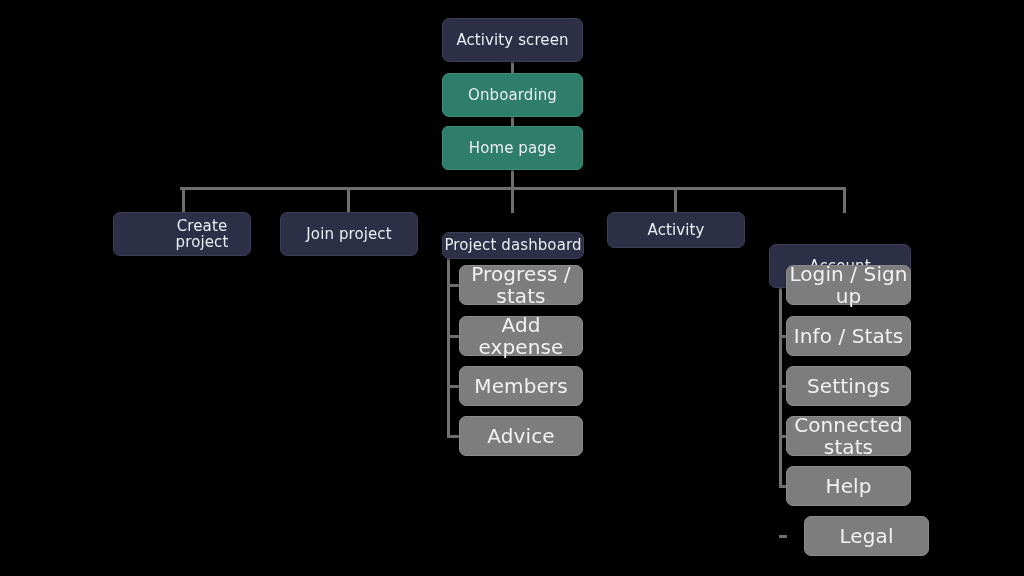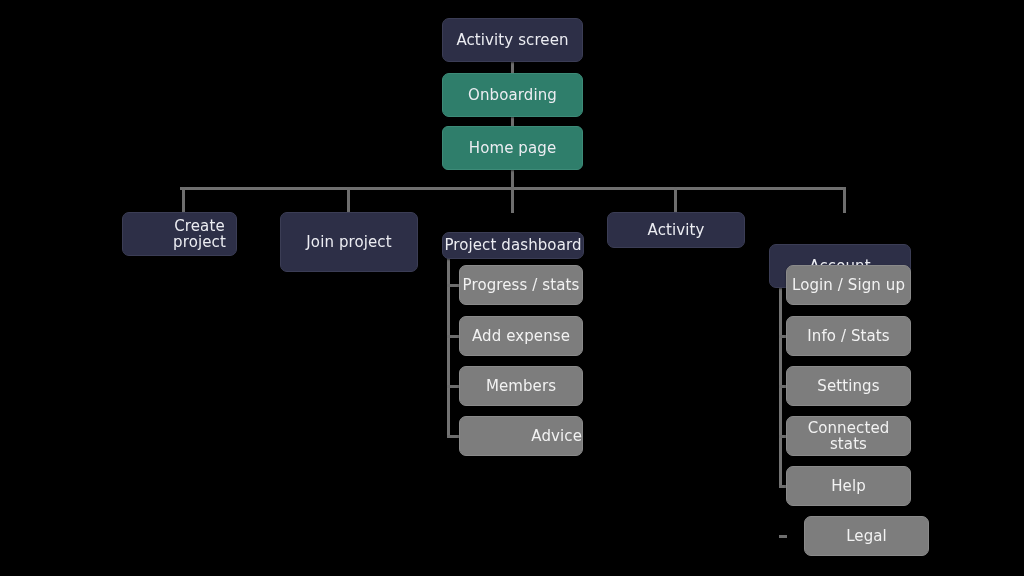--- a/index.html
+++ b/index.html
@@ -35,21 +35,21 @@
     border: 1px solid #3b3d55;
   }
   .node.green {
     background: #2f7e6b;
     border: 1px solid #3d8b78;
   }
   .node.gray {
     background: #7d7d7d;
     border: 1px solid #8a8a8a;
     color: #f2f2f2;
-    font-size: 15px;
+    font-size: 20px;
   }
   .conn {
     position: absolute;
     background: #6e6e6e;
     z-index: 1;
   }
   .conn.bus {
     background: #6f6f6f;
   }
   .conn.spine {
@@ -89,45 +89,45 @@
   <div id="node-layer">
       <div class="node dark" style="left: 442px; top: 18px; width: 141px; height: 44px;">
         <span>Activity screen</span>
       </div>
       <div class="node green" style="left: 442px; top: 73px; width: 141px; height: 44px; align-items: center;">
         <span>Onboarding</span>
       </div>
       <div class="node green" style="left: 442px; top: 126px; width: 141px; height: 44px; border-radius: 6px;">
         <span>Home page</span>
       </div>
-      <div class="node dark" style="left: 122px; top: 212px; width: 115px; height: 44px; padding-left: 40px;">
+      <div class="node dark" style="left: 113px; top: 212px; width: 138px; height: 44px; padding-left: 40px;">
         <span>Create project</span>
       </div>
-      <div class="node dark" style="left: 280px; top: 212px; width: 138px; height: 60px;">
+      <div class="node dark" style="left: 280px; top: 212px; width: 138px; height: 44px;">
         <span>Join project</span>
       </div>
       <div class="node dark" style="left: 442px; top: 212px; width: 142px; height: 27px; margin-top: 20px;">
         <span>Project dashboard</span>
       </div>
       <div class="node dark" style="left: 607px; top: 212px; width: 138px; height: 36px;">
         <span>Activity</span>
       </div>
       <div class="node dark" style="left: 769px; top: 212px; width: 142px; height: 44px; margin-top: 32px;">
         <span>Account</span>
       </div>
       <div class="node gray" style="left: 459px; top: 265px; width: 124px; height: 40px;">
         <span>Progress / stats</span>
       </div>
       <div class="node gray" style="left: 459px; top: 316px; width: 124px; height: 40px;">
         <span>Add expense</span>
       </div>
       <div class="node gray" style="left: 459px; top: 366px; width: 124px; height: 40px;">
         <span>Members</span>
       </div>
-      <div class="node gray" style="left: 459px; top: 416px; width: 124px; height: 40px; justify-content: flex-end;">
+      <div class="node gray" style="left: 459px; top: 416px; width: 124px; height: 40px;">
         <span>Advice</span>
       </div>
       <div class="node gray" style="left: 786px; top: 265px; width: 125px; height: 40px;">
         <span>Login / Sign up</span>
       </div>
       <div class="node gray" style="left: 786px; top: 316px; width: 125px; height: 40px;">
         <span>Info / Stats</span>
       </div>
       <div class="node gray" style="left: 786px; top: 366px; width: 125px; height: 40px;">
         <span>Settings</span>

